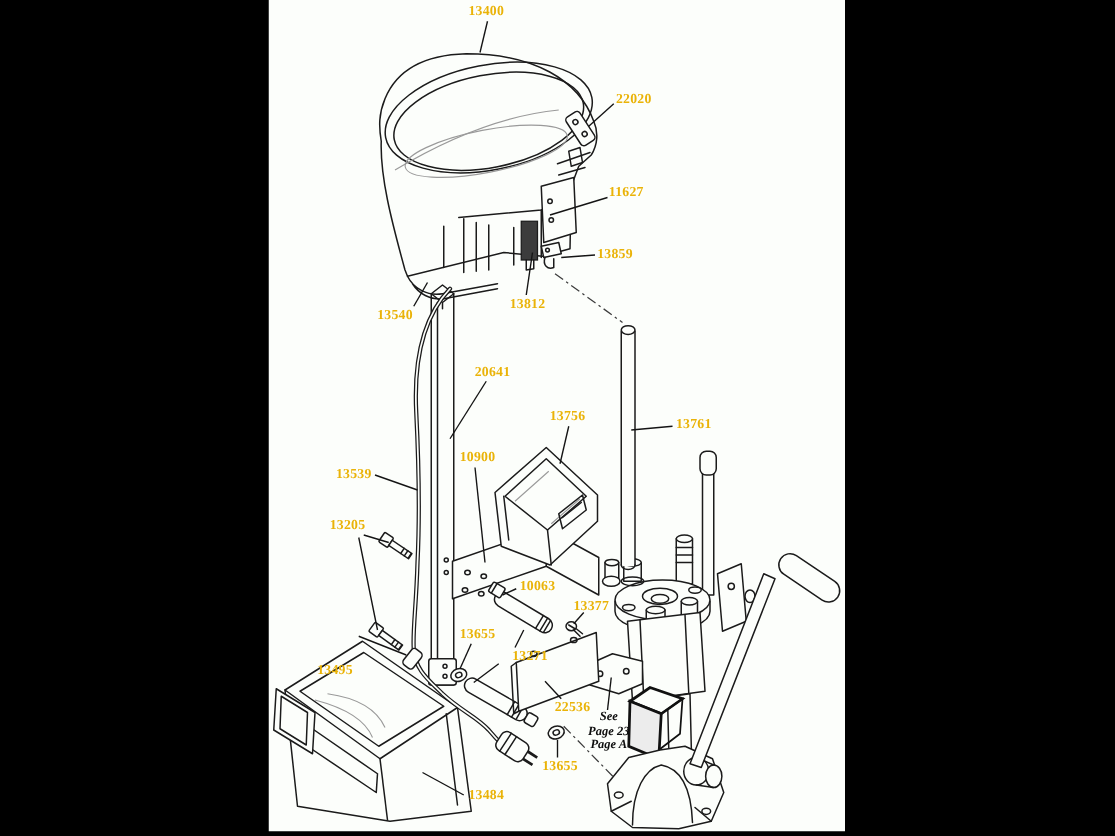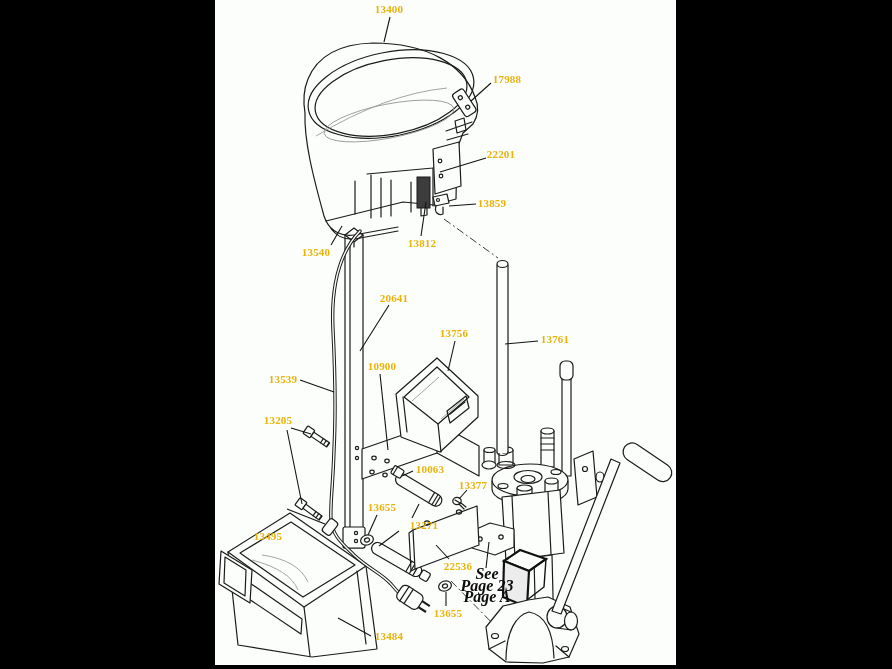--- a/index.html
+++ b/index.html
@@ -9,21 +9,21 @@
   svg.art { position:absolute; left:0; top:0; }
   svg .ink { stroke:#1b1b1b; stroke-width:1.2; fill:none; stroke-linecap:round; stroke-linejoin:round; }
   svg .thin { stroke:#9a9a9a; stroke-width:0.9; fill:none; }
   svg .dash { stroke:#3c3c3c; stroke-width:1; fill:none; stroke-dasharray:8 3 2 3; }
   svg .lead { stroke:#141414; stroke-width:1.1; fill:none; }
   svg .w { fill:#fcfefb; }
   svg .dk { fill:#3c3c3c; stroke:#1b1b1b; stroke-width:1; }
   .lbl { position:absolute; transform:translate(-50%,-50%); font-weight:bold; font-size:11px;
          letter-spacing:.2px; color:#eab308; white-space:nowrap; }
   .note { position:absolute; transform:translate(-50%,-50%); font-weight:bold; font-style:italic;
-          font-size:16px; line-height:11.5px; text-align:center; color:#0e0e0e; white-space:nowrap; }
+          font-size:10px; line-height:11.5px; text-align:center; color:#0e0e0e; white-space:nowrap; }
 </style>
 </head>
 <body>
 
 <div class="stage">
   <div class="paper"></div>
 
   <svg class="art" width="892" height="669" viewBox="0 0 892 669">
 
     <g>
@@ -252,22 +252,22 @@
       <path class="lead" d="M377,515 L368,535"></path>
       <path class="lead" d="M412,518 L419,504 M399,531 L379,546"></path>
       <path class="lead" d="M449,559 L436,545"></path>
       <path class="lead" d="M486,568 L489,542"></path>
       <path class="lead" d="M446,606 L446,592"></path>
       <path class="lead" d="M371,636 L338,618"></path>
     </g>
   </svg>
 
   <div class="lbl" style="left:389px;top:9px">13400</div>
-  <div class="lbl" style="left:507px;top:79px">17988</div>
-  <div class="lbl" style="left:501px;top:154px">22201</div>
+  <div class="lbl" style="left:507px;top:79px">22020</div>
+  <div class="lbl" style="left:501px;top:154px">11627</div>
   <div class="lbl" style="left:492px;top:203px">13859</div>
   <div class="lbl" style="left:422px;top:243px">13812</div>
   <div class="lbl" style="left:316px;top:252px">13540</div>
   <div class="lbl" style="left:394px;top:298px">20641</div>
   <div class="lbl" style="left:454px;top:333px">13756</div>
   <div class="lbl" style="left:555px;top:339px">13761</div>
   <div class="lbl" style="left:382px;top:366px">10900</div>
   <div class="lbl" style="left:283px;top:379px">13539</div>
   <div class="lbl" style="left:278px;top:420px">13205</div>
   <div class="lbl" style="left:268px;top:536px">13495</div>

